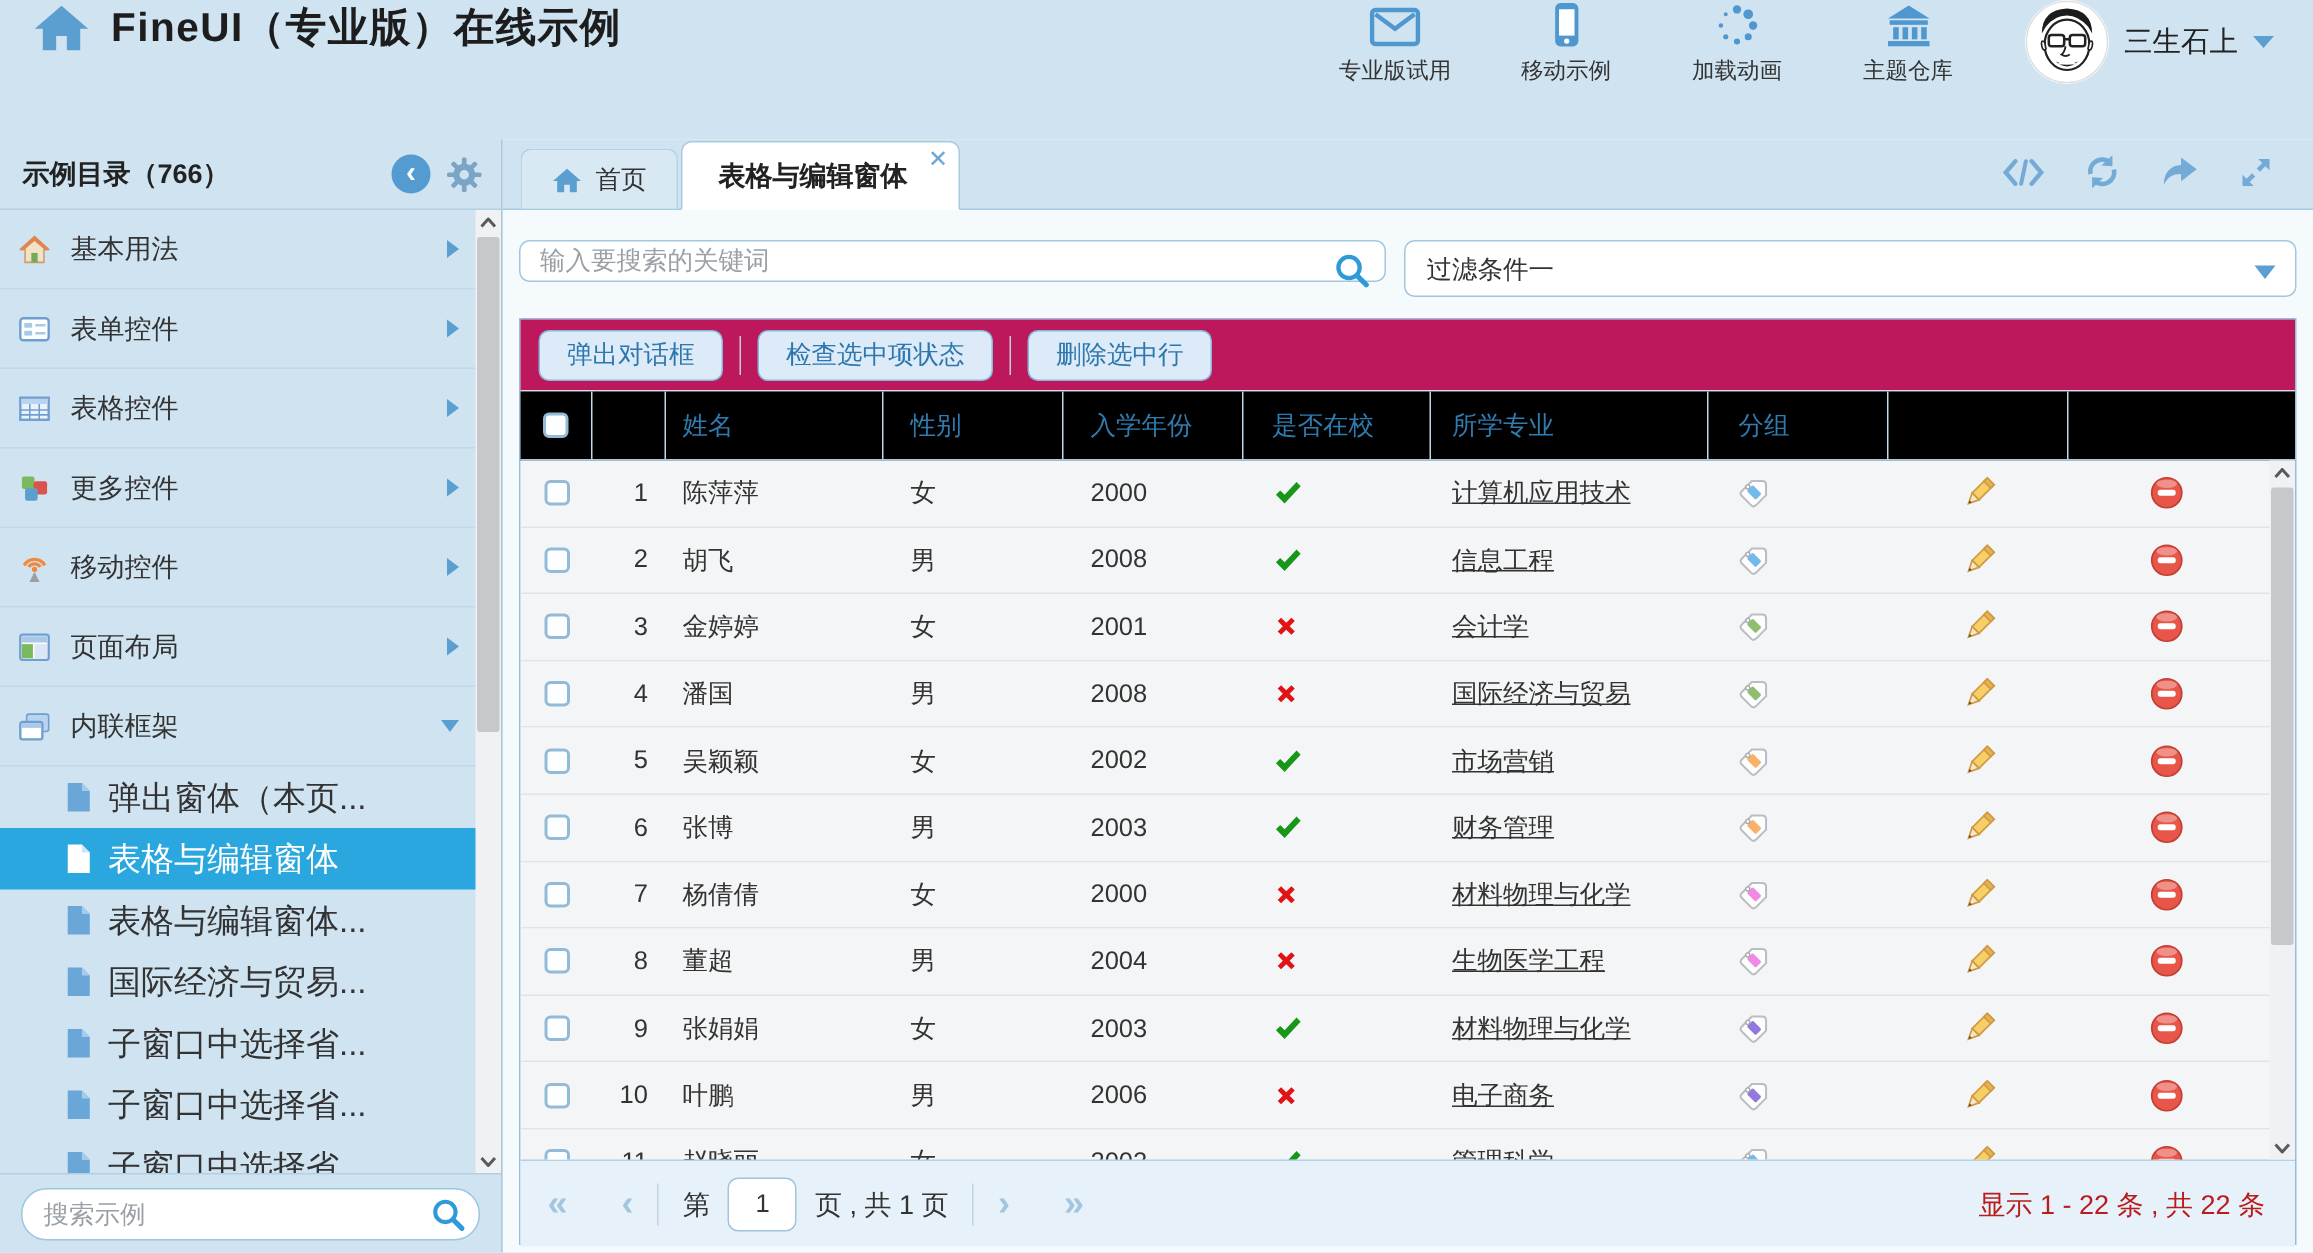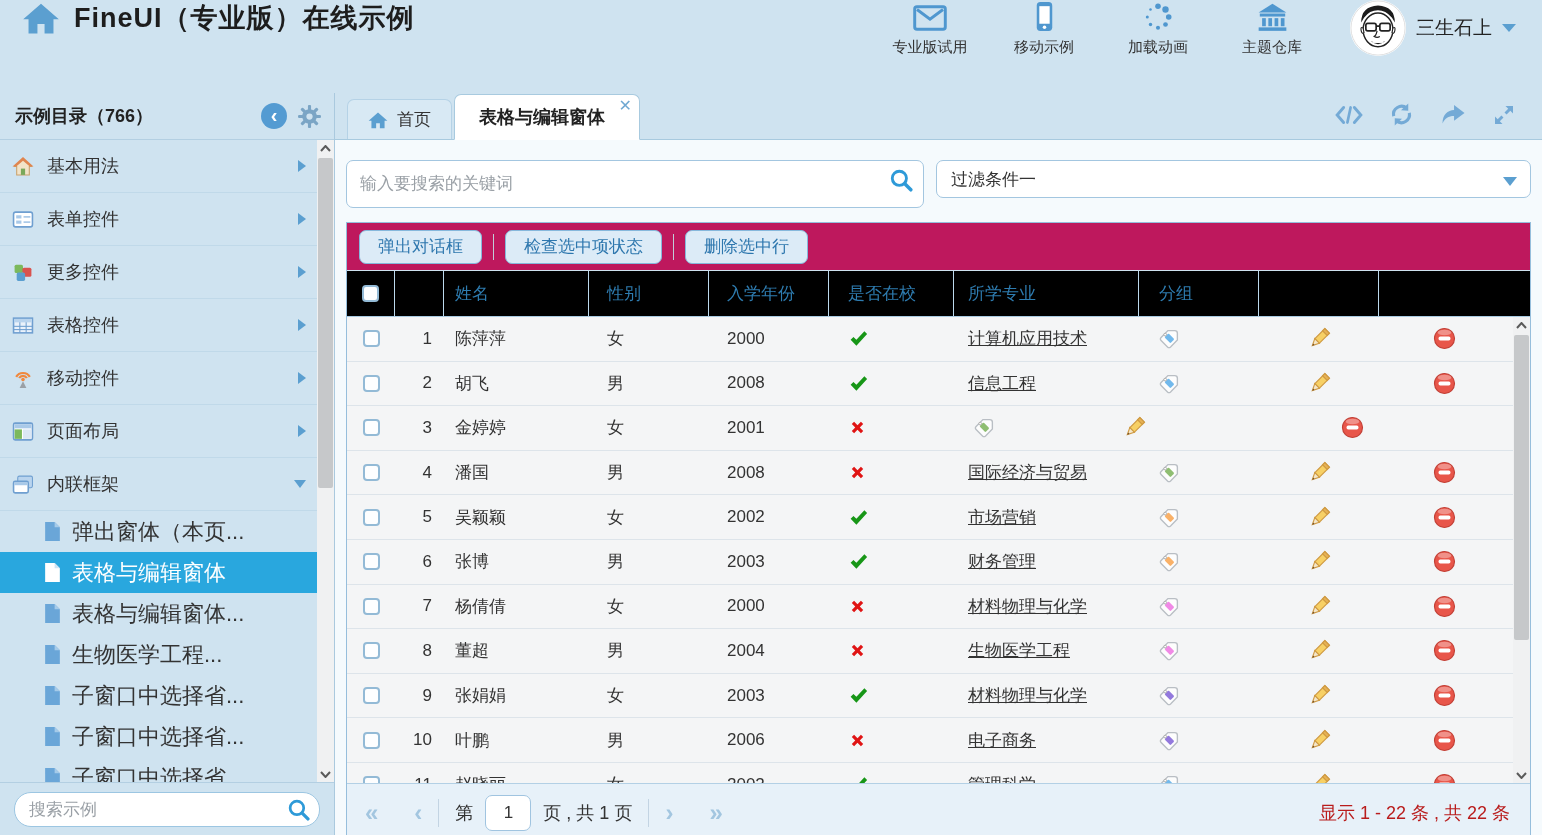--- a/index.html
+++ b/index.html
@@ -52,21 +52,21 @@
   
   .content { flex:1; background:#f5fafd; display:flex; flex-direction:column; min-width:0; }
   .tabbar { height:47px; background:#cfe3f0; border-bottom:1px solid #a8cadf; display:flex; align-items:flex-end; flex:none; }
   .tab-home { margin-left:12px; height:40px; padding:0 20px; display:flex; gap:9px; align-items:center; background:#d8e9f4; border:1px solid #b5d2e6; border-bottom:none; border-radius:7px 7px 0 0; font-size:17px; color:#333; cursor:pointer; }
   .tab-active { height:46px; margin-bottom:-1px; margin-left:2px; background:#fff; border:1px solid #a8cadf; border-bottom:1px solid #fff; border-radius:7px 7px 0 0; padding:0 34px 0 24px; display:flex; align-items:center; font-weight:bold; font-size:18px; color:#222; position:relative; cursor:pointer; }
   .tab-close { position:absolute; top:1px; right:7px; color:#6fa8d2; font-weight:bold; font-size:16px; cursor:pointer; }
   .tab-tools { margin-left:auto; display:flex; gap:26px; align-items:center; padding:0 26px 12px 0; }
   .tab-tool { cursor:pointer; }
 
   .toolbar { display:flex; gap:12px; margin:20px 11px 14px; flex:none; }
-  .kw-wrap { flex:0 0 578px; position:relative; height:48px; }
+  .kw-wrap { flex:0 0 578px; position:relative; height:28px; }
   .kw-wrap input { width:100%; height:100%; border:1px solid #a3c6e0; border-radius:7px; padding:0 42px 0 13px; font-size:17px; color:#333; font-family:inherit; outline:none; background:#fff; }
   .kw-wrap input::placeholder { color:#9aa0a6; }
   .kw-wrap .mag { position:absolute; right:11px; top:8px; }
   .filter-select { flex:1; height:38px; border:1px solid #a3c6e0; border-radius:7px; background:#fff; display:flex; align-items:center; padding:0 36px 0 14px; color:#333; position:relative; cursor:pointer; }
   .filter-select .caret-down { position:absolute; right:13px; top:16px; border-top-width:9px; }
 
   .grid-panel { margin:0 11px; border:1px solid #96bedc; background:#eef5fb; position:relative; height:618px; flex:none; }
   .btn-row { height:48px; display:flex; align-items:center; padding-left:12px; border-bottom:1px solid #cfe2f0; background:#be185d; }
   .btn { height:34px; padding:0 18px; background:#dcebf7; border:1px solid #86b8dc; border-radius:7px; color:#2e77ae; font-size:17px; display:flex; align-items:center; cursor:pointer; white-space:nowrap; }
   .btn-sep { width:1px; height:26px; background:#c2cdd8; margin:0 11px; }
@@ -224,45 +224,45 @@
                 <rect x="3.5" y="11" width="5" height="3" fill="#a9c9e8"></rect>
                 <line x1="10.5" y1="12.5" x2="17" y2="12.5" stroke="#a9c9e8" stroke-width="1.6"></line>
               </svg>
             </span>
             <span class="si-label">表单控件</span>
             <span class="si-arrow"></span>
           </div>
           <div class="side-item">
             <span>
               <svg width="22" height="21" viewBox="0 0 20 20">
-                <rect x="2" y="2.5" width="8" height="8" rx="1.5" fill="#7cb95c"></rect>
-                <rect x="9.5" y="5.5" width="8.5" height="8.5" rx="1.5" fill="#d9534f"></rect>
-                <rect x="4" y="10" width="8" height="8" rx="1.5" fill="#5b9fd0"></rect>
-              </svg>
-            </span>
-            <span class="si-label">更多控件</span>
-            <span class="si-arrow"></span>
-          </div>
-          <div class="side-item">
-            <span>
-              <svg width="22" height="21" viewBox="0 0 20 20">
                 <rect x="1" y="3" width="18" height="14" fill="#eaf2fb" stroke="#6f9fd0" stroke-width="1.5"></rect>
                 <rect x="1.7" y="3.7" width="16.6" height="3.3" fill="#b9d4ee"></rect>
                 <line x1="1" y1="10.8" x2="19" y2="10.8" stroke="#6f9fd0"></line>
                 <line x1="1" y1="13.9" x2="19" y2="13.9" stroke="#6f9fd0"></line>
                 <line x1="7" y1="7" x2="7" y2="17" stroke="#6f9fd0"></line>
                 <line x1="13" y1="7" x2="13" y2="17" stroke="#6f9fd0"></line>
               </svg>
             </span>
             <span class="si-label">表格控件</span>
             <span class="si-arrow"></span>
           </div>
           <div class="side-item">
             <span>
               <svg width="22" height="21" viewBox="0 0 20 20">
+                <rect x="2" y="2.5" width="8" height="8" rx="1.5" fill="#7cb95c"></rect>
+                <rect x="9.5" y="5.5" width="8.5" height="8.5" rx="1.5" fill="#d9534f"></rect>
+                <rect x="4" y="10" width="8" height="8" rx="1.5" fill="#5b9fd0"></rect>
+              </svg>
+            </span>
+            <span class="si-label">更多控件</span>
+            <span class="si-arrow"></span>
+          </div>
+          <div class="side-item">
+            <span>
+              <svg width="22" height="21" viewBox="0 0 20 20">
                 <path d="M3.5 8.5 A 7.5 7.5 0 0 1 16.5 8.5" fill="none" stroke="#f0883d" stroke-width="2.1"></path>
                 <path d="M6.3 9.5 A 4.4 4.4 0 0 1 13.7 9.5" fill="none" stroke="#f0883d" stroke-width="2.1"></path>
                 <circle cx="10" cy="11" r="1.7" fill="#f0883d"></circle>
                 <path d="M6.8 19 L10 12.5 L13.2 19 Z" fill="#9aa0a6"></path>
               </svg>
             </span>
             <span class="si-label">移动控件</span>
             <span class="si-arrow"></span>
           </div>
           <div class="side-item">
@@ -315,21 +315,21 @@
             </span>
             <span>表格与编辑窗体...</span>
           </div>
           <div class="side-sub">
             <span>
               <svg width="17" height="21" viewBox="0 0 16 20">
                 <path d="M1 1 H10 L15 6 V19 H1 Z" fill="#6aa6d8"></path>
                 <path d="M10 1 L10 6 H15 Z" fill="#a5cbe9"></path>
               </svg>
             </span>
-            <span>生物医学工程...</span>
+            <span>国际经济与贸易...</span>
           </div>
           <div class="side-sub">
             <span>
               <svg width="17" height="21" viewBox="0 0 16 20">
                 <path d="M1 1 H10 L15 6 V19 H1 Z" fill="#6aa6d8"></path>
                 <path d="M10 1 L10 6 H15 Z" fill="#a5cbe9"></path>
               </svg>
             </span>
             <span>子窗口中选择省...</span>
           </div>
@@ -569,20 +569,23 @@
               <div class="td c1">3</div>
               <div class="td c2">金婷婷</div>
               <div class="td c3">女</div>
               <div class="td c4">2001</div>
               <div class="td c5">
                 <span>
                   <svg width="19" height="19" viewBox="0 0 20 20">
                     <path d="M4 6.4 L6.4 4 L10 7.6 L13.6 4 L16 6.4 L12.4 10 L16 13.6 L13.6 16 L10 12.4 L6.4 16 L4 13.6 L7.6 10 Z" fill="#e01414"></path>
                   </svg>
                 </span>
+              </div>
+              <div class="td c6">
+                <a class="major">会计学</a>
               </div>
               <div class="td c7">
                 <span>
                   <svg width="21" height="21" viewBox="0 0 20 20">
                     <path d="M8.5 2.5 H15 Q17.5 2.5 17.5 5 V11.5 L11 18 Q9.5 19.4 8.1 18 L2 11.9 Q0.6 10.5 2 9.1 Z" fill="#fdfdfd" stroke="#b9bec4" stroke-width="1.3"></path>
                     <rect x="7.4" y="5.8" width="5.4" height="8" rx="1" transform="rotate(-45 10 10)" fill="#8fbe72"></rect>
                     <circle cx="5.9" cy="6.3" r="1.3" fill="#fff" stroke="#aaa" stroke-width="0.9"></circle>
                   </svg>
                 </span>
               </div>

